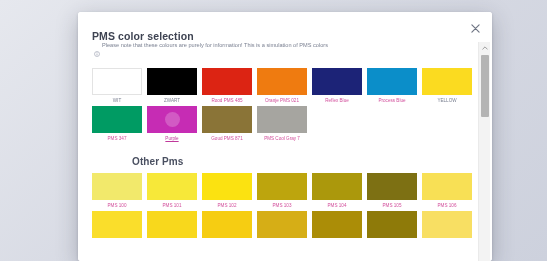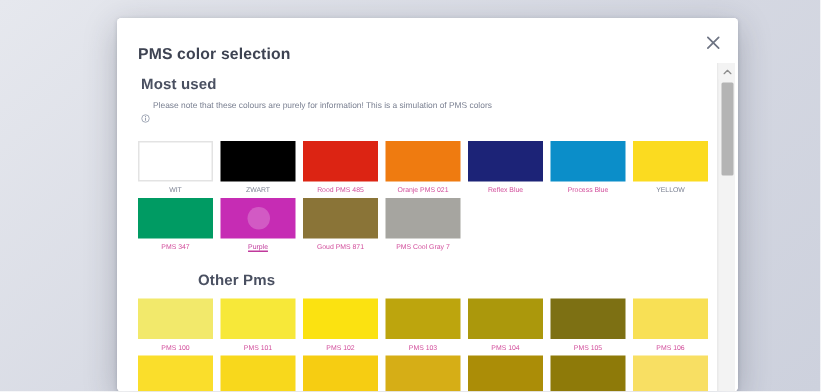--- a/index.html
+++ b/index.html
@@ -184,21 +184,20 @@
       <div class="modal-title">PMS color selection</div>
       <div class="close-btn">
         <svg width="9" height="9" viewBox="0 0 10 10" aria-hidden="true">
           <path d="M1 1 L9 9 M9 1 L1 9" stroke="#6f7584" stroke-width="1.3" fill="none" stroke-linecap="round"></path>
         </svg>
       </div>
     </div>
 
     <div class="modal-body">
 
-      <div class="section-title">Most used</div>
 
       <div class="note-row">
         <span class="info-icon">
           <svg width="6" height="6" viewBox="0 0 12 12" aria-hidden="true">
             <circle cx="6" cy="6" r="5" fill="none" stroke="#9aa0b0" stroke-width="1.2"></circle>
             <rect x="5.3" y="5" width="1.4" height="4" fill="#9aa0b0"></rect>
             <rect x="5.3" y="2.6" width="1.4" height="1.5" fill="#9aa0b0"></rect>
           </svg>
         </span>
         <span class="note-text">Please note that these colours are purely for information! This is a simulation of PMS colors</span>

